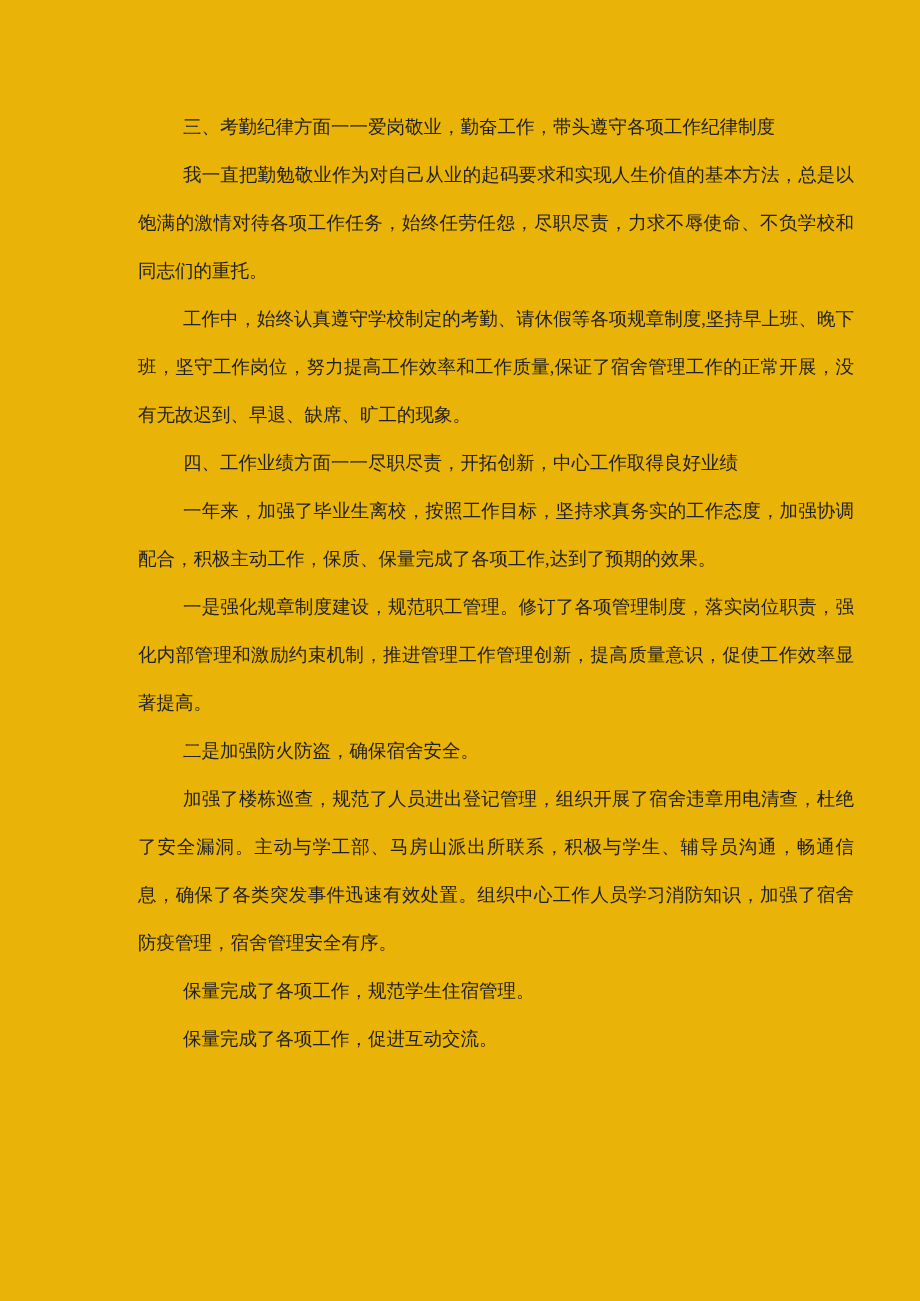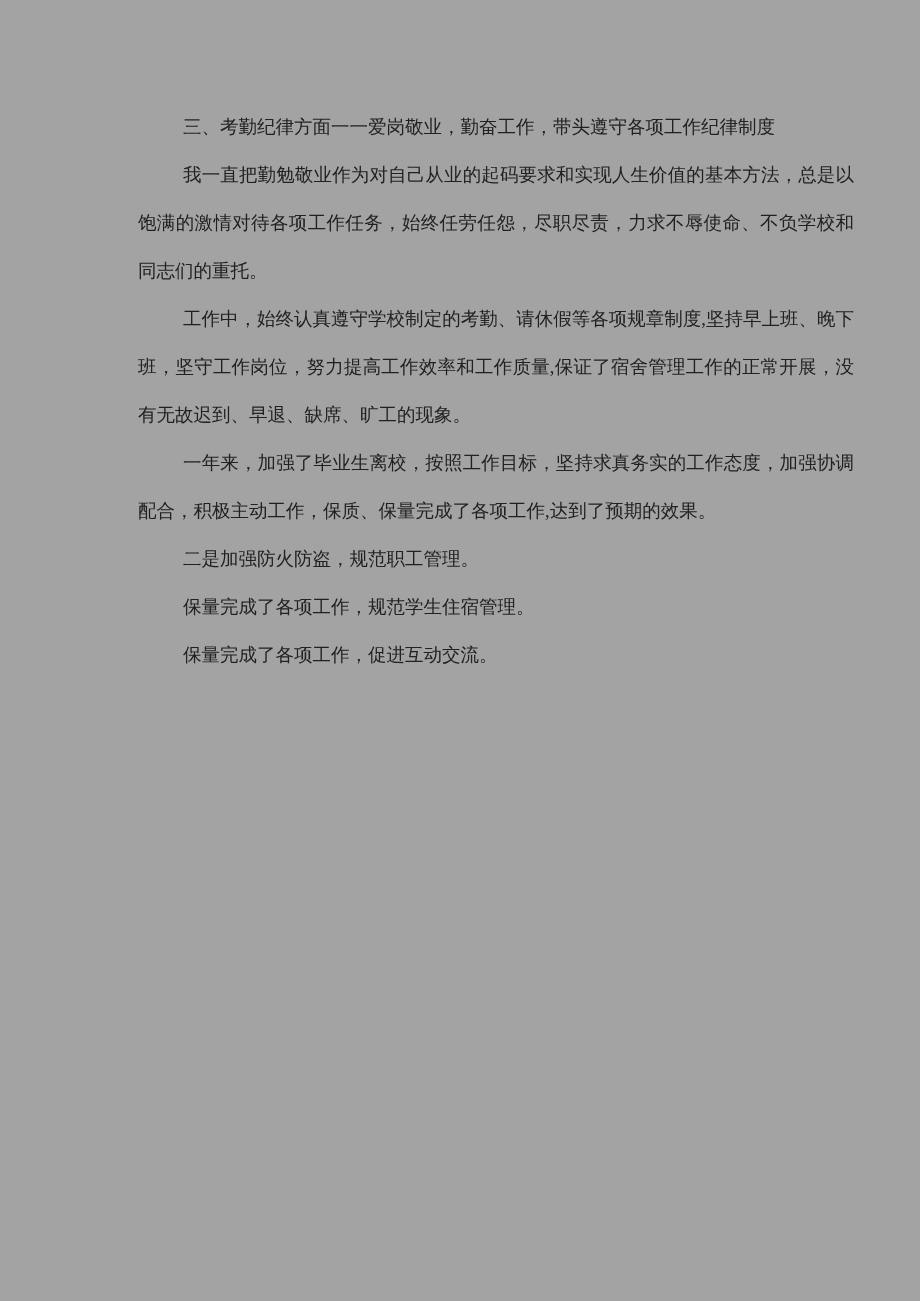--- a/index.html
+++ b/index.html
@@ -37,23 +37,26 @@
     word-break: break-all;
     font-weight: normal;
   }
   .para.heading {
     font-weight: normal; 
   }
 </style>
 </head>
 <body>
 
-<div class="page" style="background: #a3a3a3;">
+<div class="page" style="background: #eab308;">
   <div class="doc-body" id="doc-body" style="color: rgb(33, 33, 33);">
       <p class="para heading">三、考勤纪律方面一一爱岗敬业，勤奋工作，带头遵守各项工作纪律制度</p>
       <p class="para body">我一直把勤勉敬业作为对自己从业的起码要求和实现人生价值的基本方法，总是以饱满的激情对待各项工作任务，始终任劳任怨，尽职尽责，力求不辱使命、不负学校和同志们的重托。</p>
       <p class="para body">工作中，始终认真遵守学校制定的考勤、请休假等各项规章制度,坚持早上班、晚下班，坚守工作岗位，努力提高工作效率和工作质量,保证了宿舍管理工作的正常开展，没有无故迟到、早退、缺席、旷工的现象。</p>
+      <p class="para heading">四、工作业绩方面一一尽职尽责，开拓创新，中心工作取得良好业绩</p>
       <p class="para body">一年来，加强了毕业生离校，按照工作目标，坚持求真务实的工作态度，加强协调配合，积极主动工作，保质、保量完成了各项工作,达到了预期的效果。</p>
-      <p class="para body">二是加强防火防盗，规范职工管理。</p>
+      <p class="para body">一是强化规章制度建设，规范职工管理。修订了各项管理制度，落实岗位职责，强化内部管理和激励约束机制，推进管理工作管理创新，提高质量意识，促使工作效率显著提高。</p>
+      <p class="para body">二是加强防火防盗，确保宿舍安全。</p>
+      <p class="para body">加强了楼栋巡查，规范了人员进出登记管理，组织开展了宿舍违章用电清查，杜绝了安全漏洞。主动与学工部、马房山派出所联系，积极与学生、辅导员沟通，畅通信息，确保了各类突发事件迅速有效处置。组织中心工作人员学习消防知识，加强了宿舍防疫管理，宿舍管理安全有序。</p>
       <p class="para body">保量完成了各项工作，规范学生住宿管理。</p>
       <p class="para body">保量完成了各项工作，促进互动交流。</p>
     </div>
 </div>
 
 </body></html>

